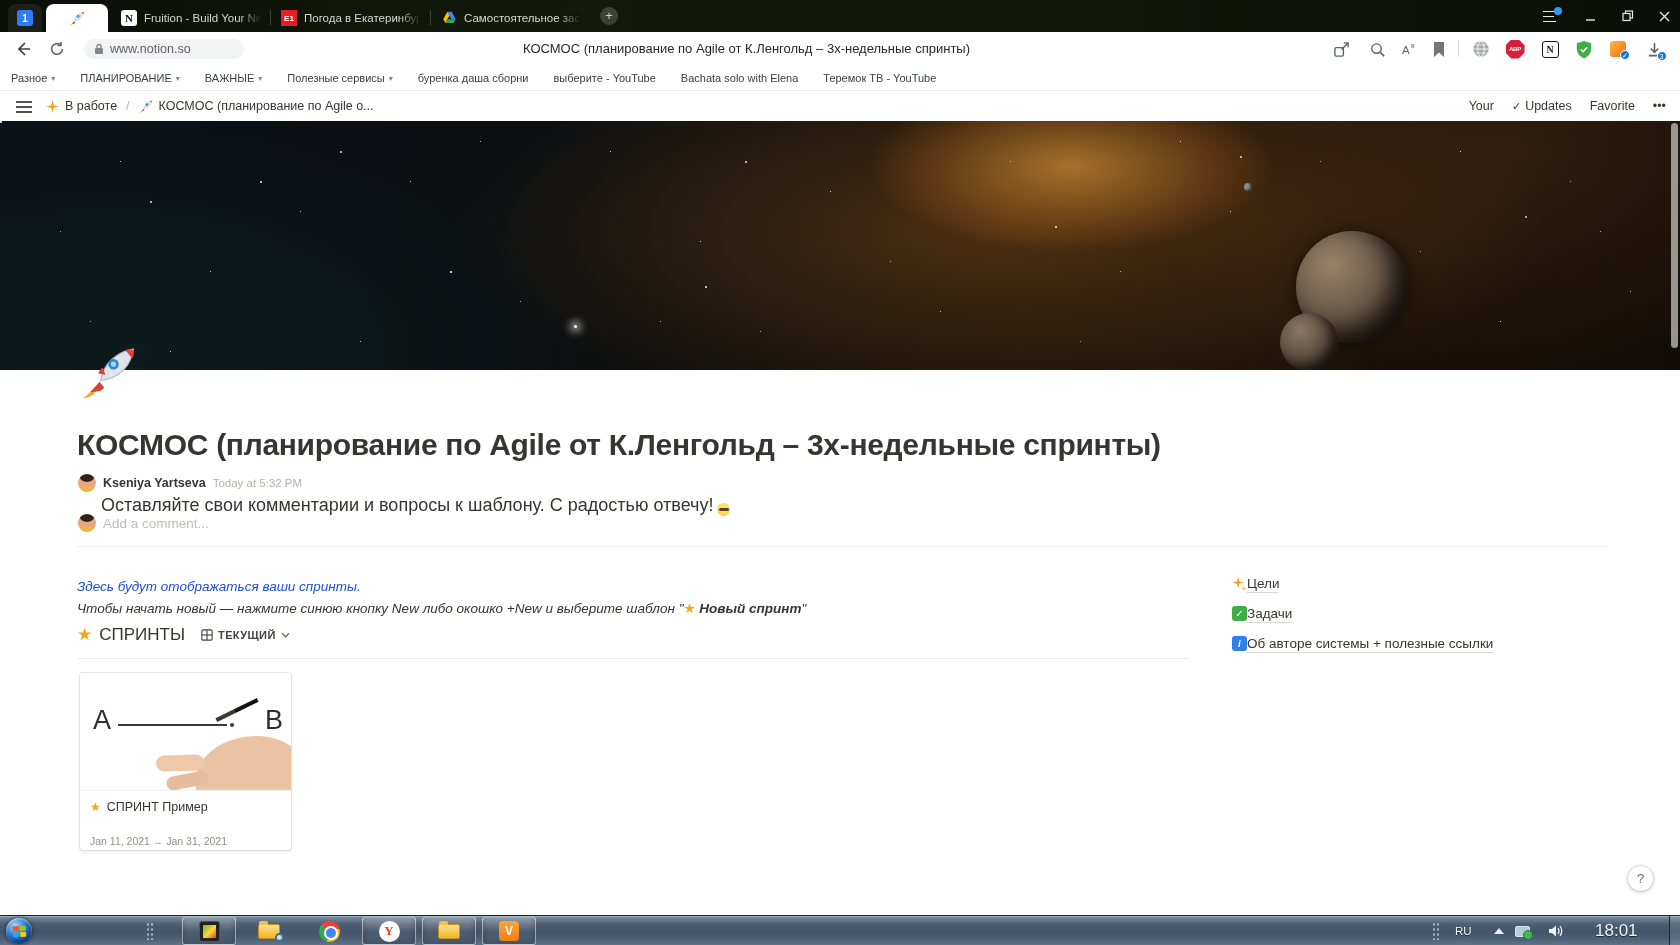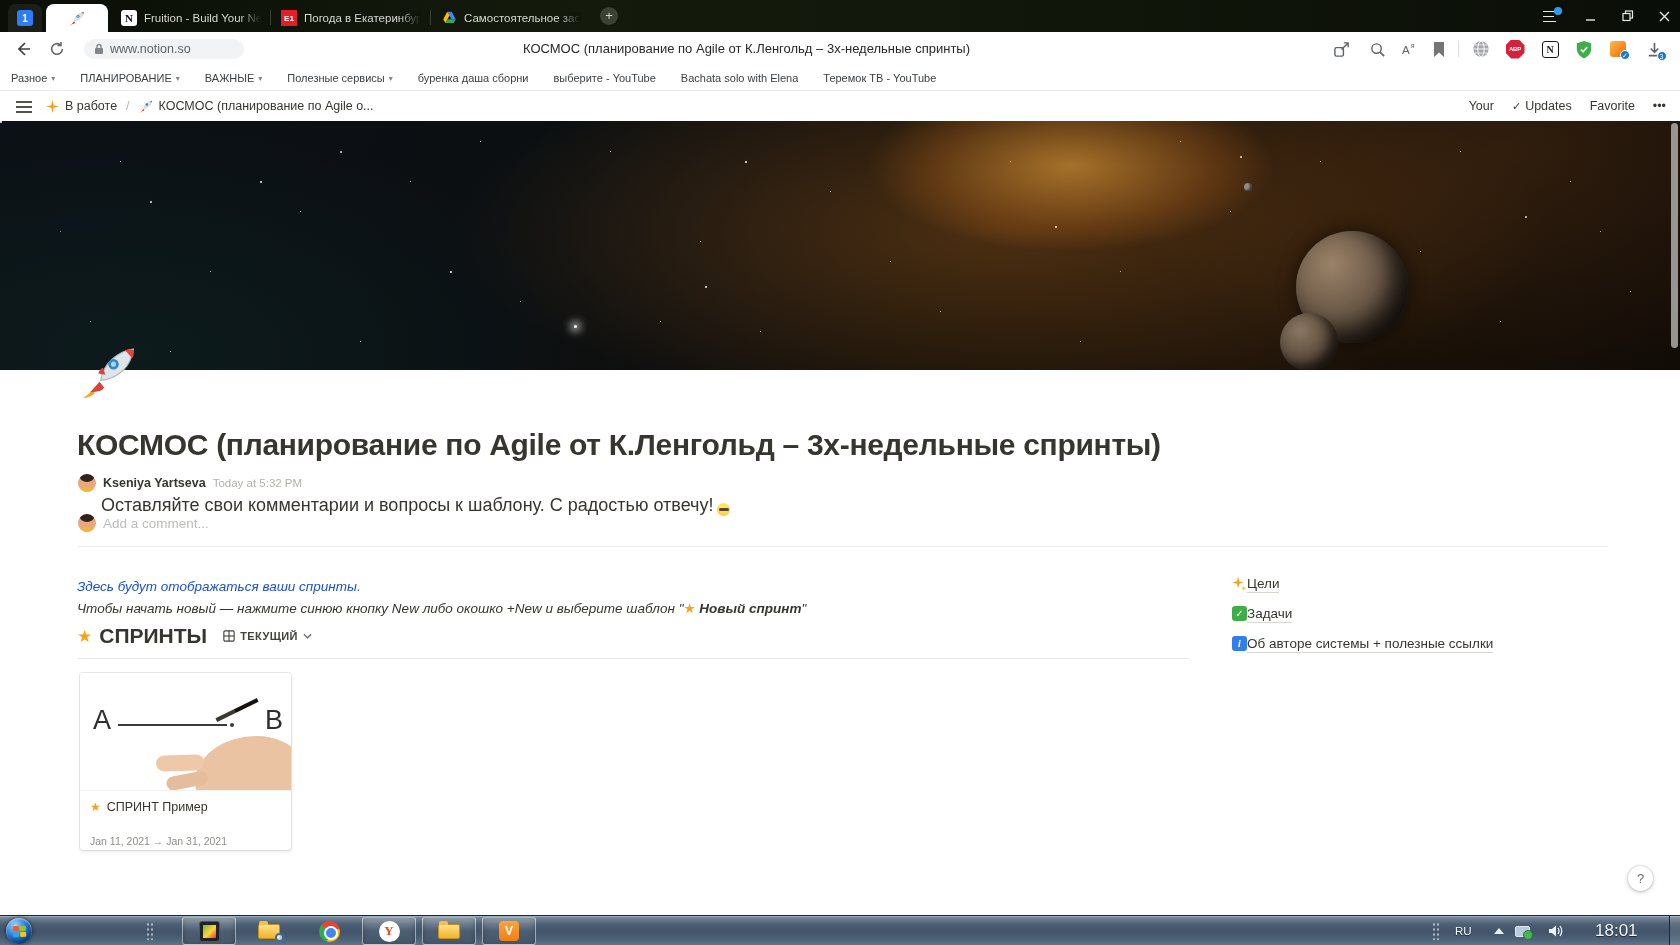--- a/index.html
+++ b/index.html
@@ -135,21 +135,21 @@
   .sidelinks { position:absolute; left:1232px; top:206px; }
   .slink { display:flex; align-items:flex-start; gap:0; margin-bottom:11px; cursor:pointer; height:19px; }
   .slink .lbl { font-size:13.5px; color:#37352f; border-bottom:1px solid #d8d6d1; padding-bottom:1px; }
   .icon-chk { width:15px; height:15px; background:#3fae49; border-radius:3px; color:#fff; font-size:10px;
               display:flex; align-items:center; justify-content:center; }
   .icon-info { width:15px; height:15px; background:#2f80ed; border-radius:3px; color:#fff; font-size:10px;
                font-weight:bold; font-family:"Liberation Serif",serif; font-style:italic;
                display:flex; align-items:center; justify-content:center; }
   .sprinthead { position:absolute; left:77px; top:254px; display:flex; align-items:center; }
   .sh-star { font-size:17px; margin-right:7px; }
-  .sh-title { font-size:21px; font-weight:bold; color:#37352f; }
+  .sh-title { font-size:17px; font-weight:normal; color:#37352f; }
   .viewsel { display:flex; align-items:center; gap:5px; margin-left:16px; cursor:pointer; color:#45433e; }
   .viewsel .vlabel { font-size:11px; letter-spacing:.4px; font-weight:bold; }
   .divider2 { position:absolute; left:77px; top:288px; width:1112px; height:1px; background:#e9e9e7; }
   .cards { position:absolute; left:80px; top:303px; display:flex; gap:12px; }
   .card { width:211px; height:177px; border-radius:3px; background:#fff; cursor:pointer;
           box-shadow:0 0 0 1px rgba(15,15,15,.09), 0 2px 4px rgba(15,15,15,.08); overflow:hidden; }
   .photo { position:relative; height:118px; background:#fff; border-bottom:1px solid #f1f1ef; overflow:hidden; }
   .ab-letter { position:absolute; top:32px; font-size:27px; color:#2f2f2f; }
   .ab-a { left:13px; } .ab-b { right:8px; }
   .ab-line { position:absolute; left:38px; right:64px; top:51px; height:2px; background:#3a3a3a; }

